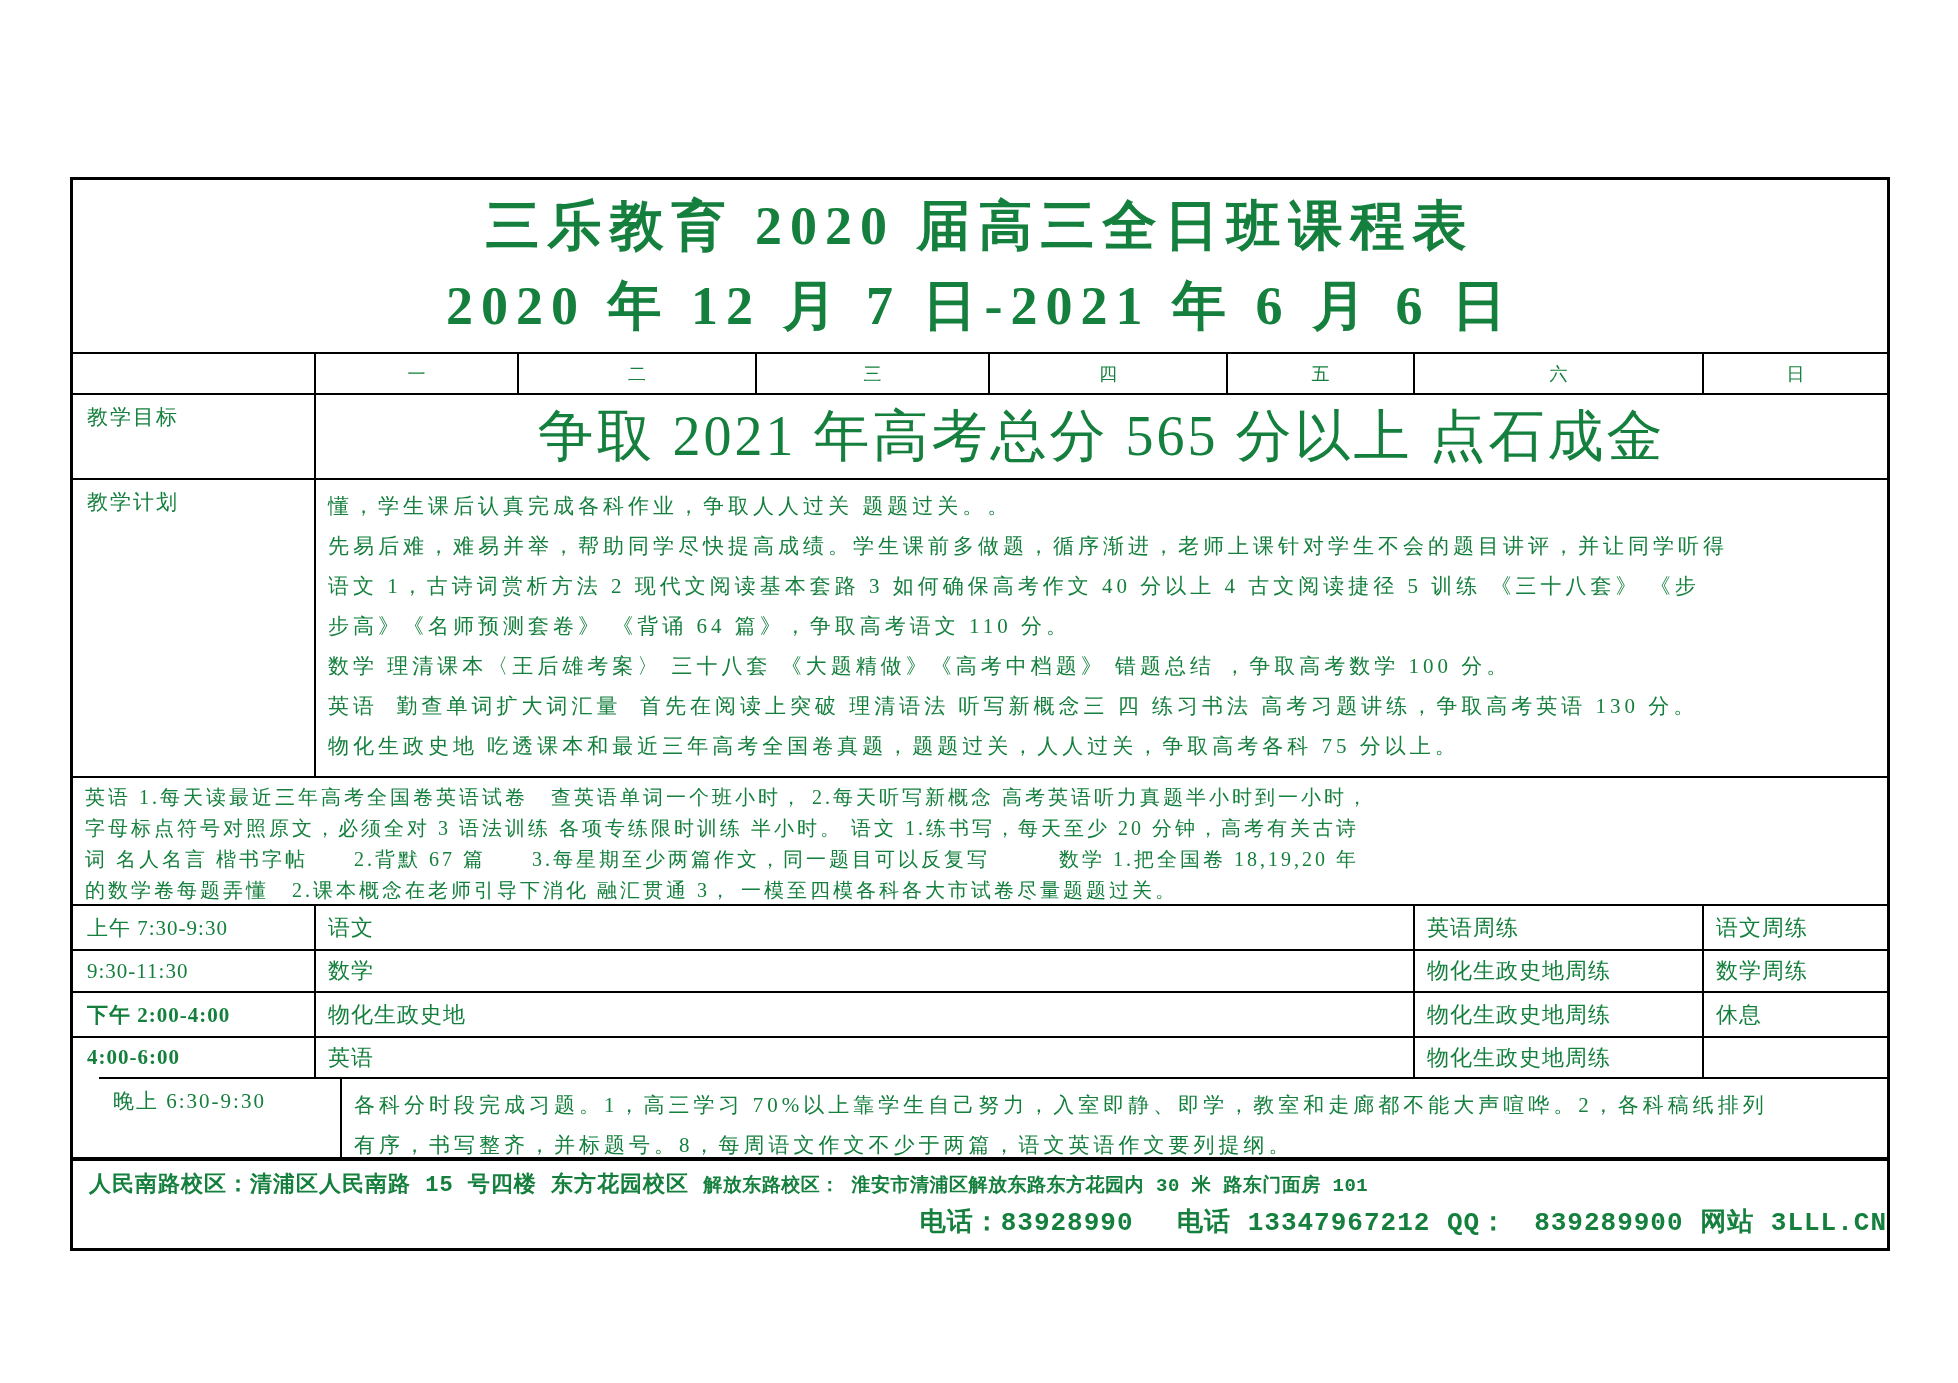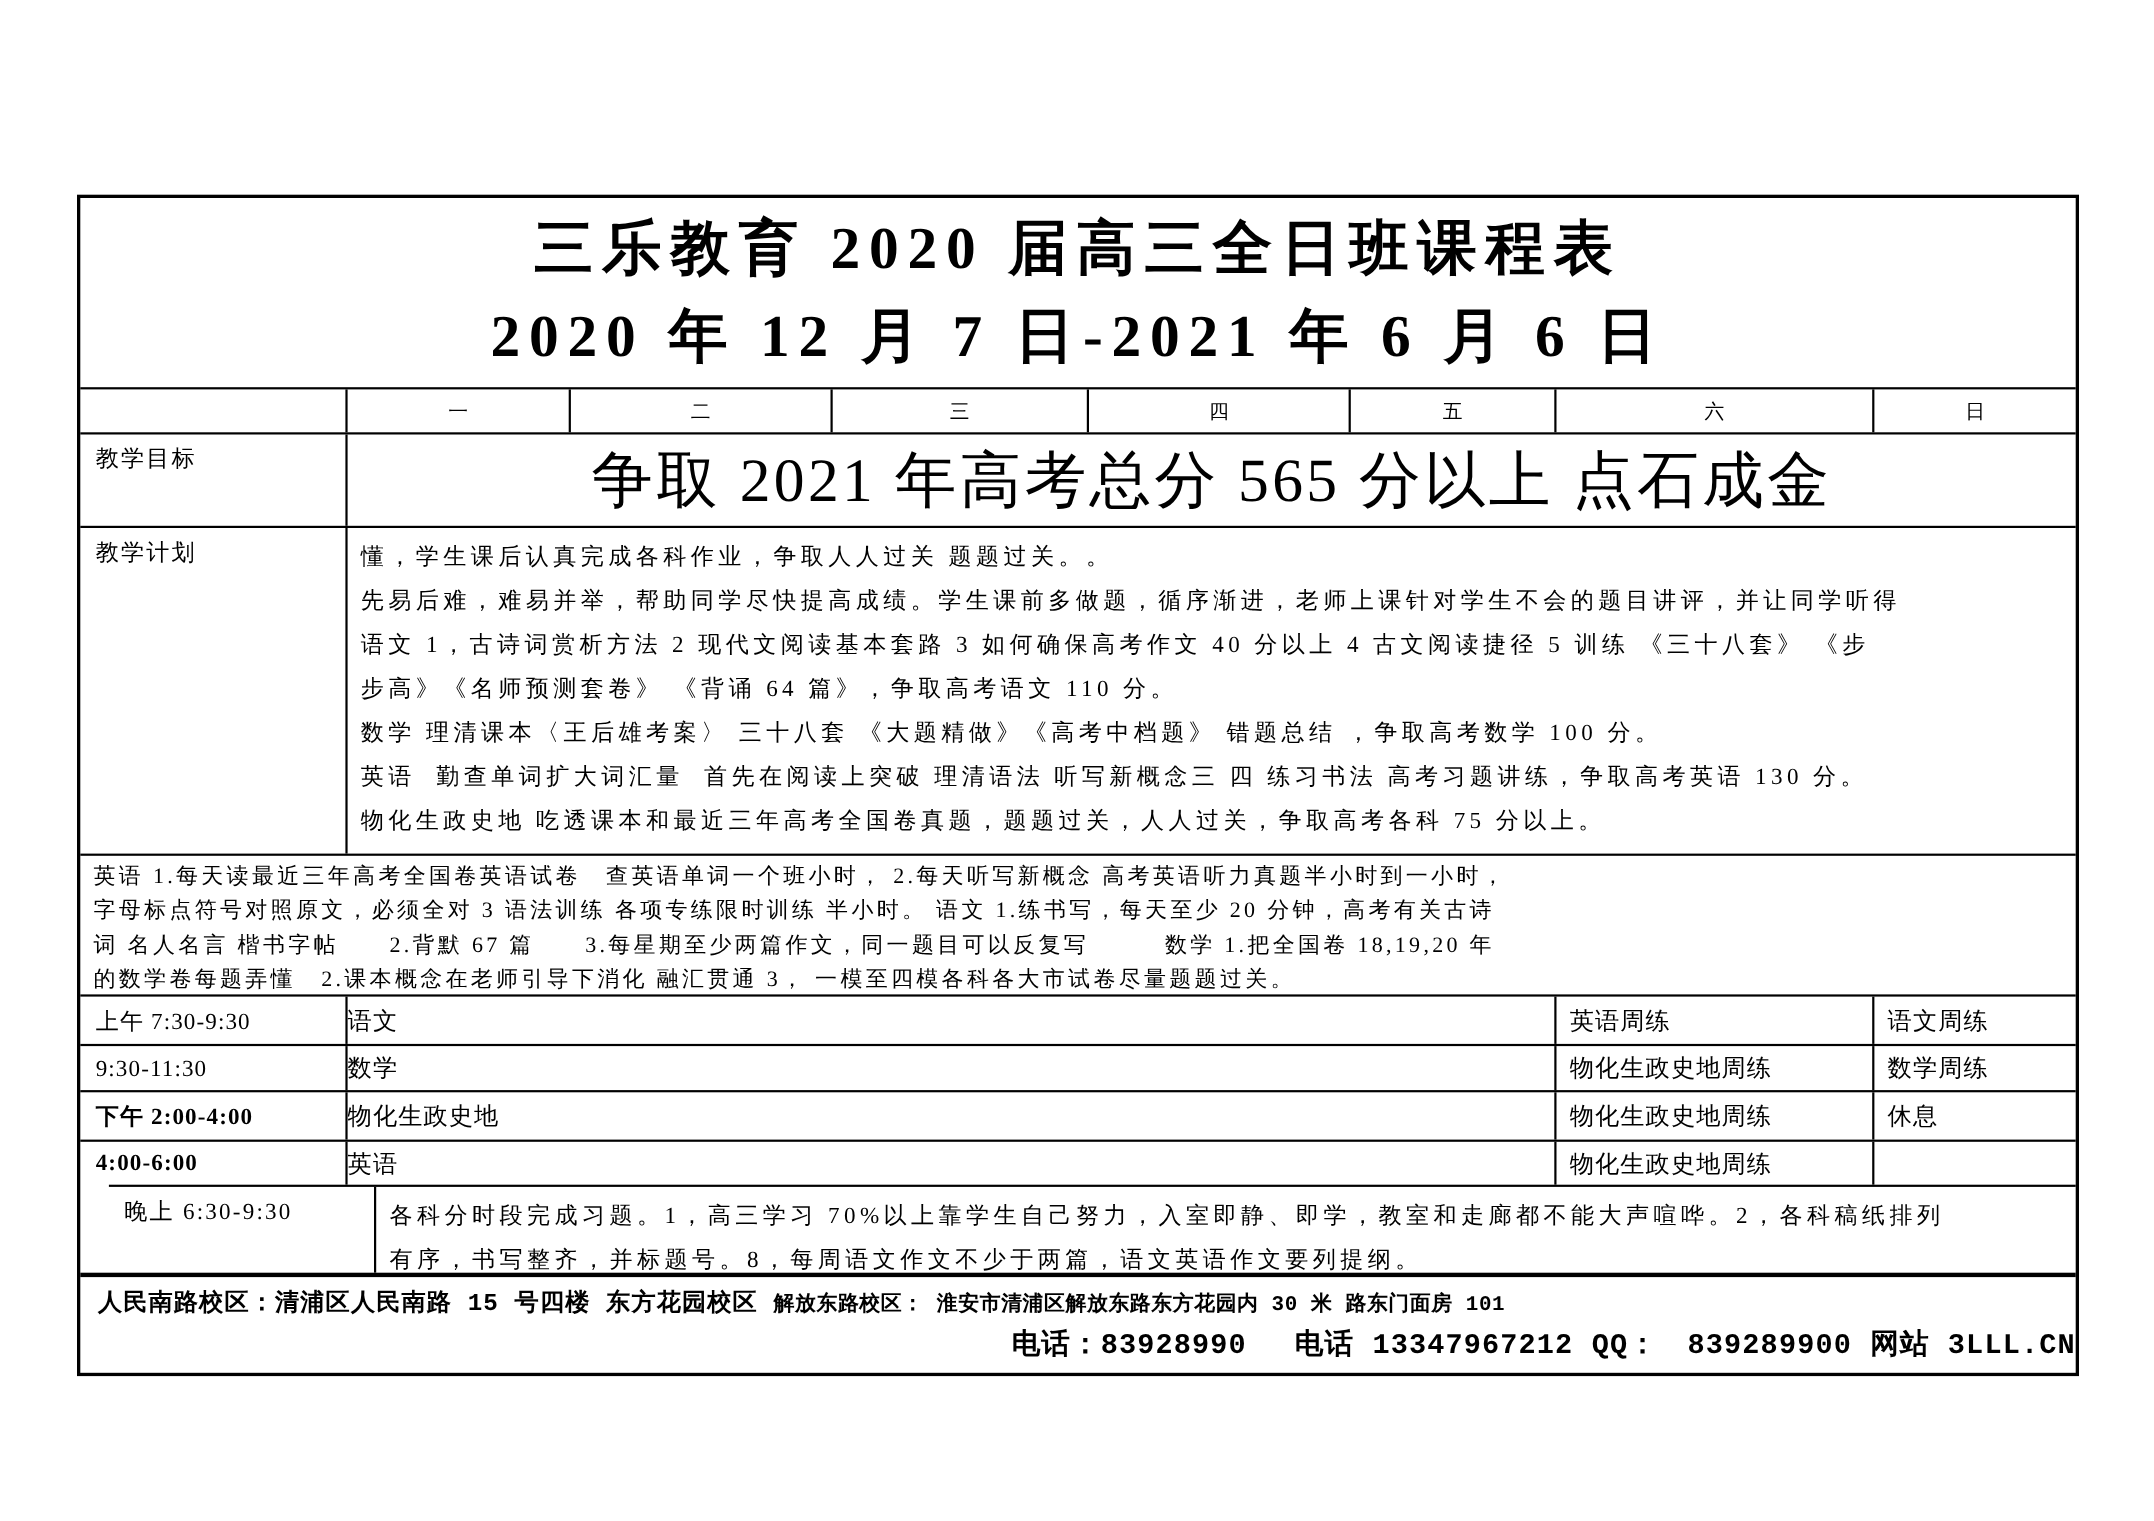--- a/index.html
+++ b/index.html
@@ -1,16 +1,16 @@
 <!DOCTYPE html>
 <html><head>
 <meta charset="utf-8">
 <style>
   html,body{margin:0;padding:0;background:#fff;}
-  .page{position:relative;width:1958px;height:1383px;background:#fff;color:#000000;
+  .page{position:relative;width:1958px;height:1383px;background:#fff;color:#15803d;
         font-family:"Liberation Serif","DejaVu Serif",serif;overflow:hidden;}
   .doc{position:absolute;left:70px;top:177px;width:1820px;height:1074px;
        border:3px solid #000;box-sizing:border-box;display:flex;flex-direction:column;}
   .row{display:flex;border-top:2px solid #000;box-sizing:border-box;flex-shrink:0;}
   .cell{box-sizing:border-box;border-left:2px solid #000;overflow:hidden;}
   .cell:first-child{border-left:none;}
 
   
   .title-block{height:172px;box-sizing:border-box;display:flex;flex-direction:column;
                justify-content:center;align-items:center;}
@@ -46,21 +46,21 @@
   .row-homework{height:128px;}
   .hw-line{font-size:20px;line-height:31px;letter-spacing:3px;white-space:pre;}
   .row-homework .txt-col{padding-top:4px;}
 
   
   .row-s1{height:45px;}.row-s2{height:42px;}.row-s3{height:45px;}.row-s4{height:41px;}
   .sched-time{width:241px;flex:none;display:flex;align-items:center;
               font-size:21px;letter-spacing:1px;padding-left:14px;white-space:pre;}
   .sched-time.bold{font-weight:bold;}
   .sched-subj{width:1099px;flex:none;display:flex;align-items:center;
-              font-size:22px;letter-spacing:1px;white-space:pre;}
+              font-size:22px;letter-spacing:1px;padding-left:12px;white-space:pre;}
   .sched-sat{width:289px;flex:none;display:flex;align-items:center;
              font-size:22px;letter-spacing:1px;padding-left:12px;white-space:pre;}
   .sched-sun{flex:1;display:flex;align-items:center;
              font-size:22px;letter-spacing:1px;padding-left:12px;white-space:pre;}
 
   
   .row-evening{height:80px;margin-left:26px;}
   .ev-line{font-size:21px;line-height:40px;letter-spacing:4px;white-space:pre;}
 
   

